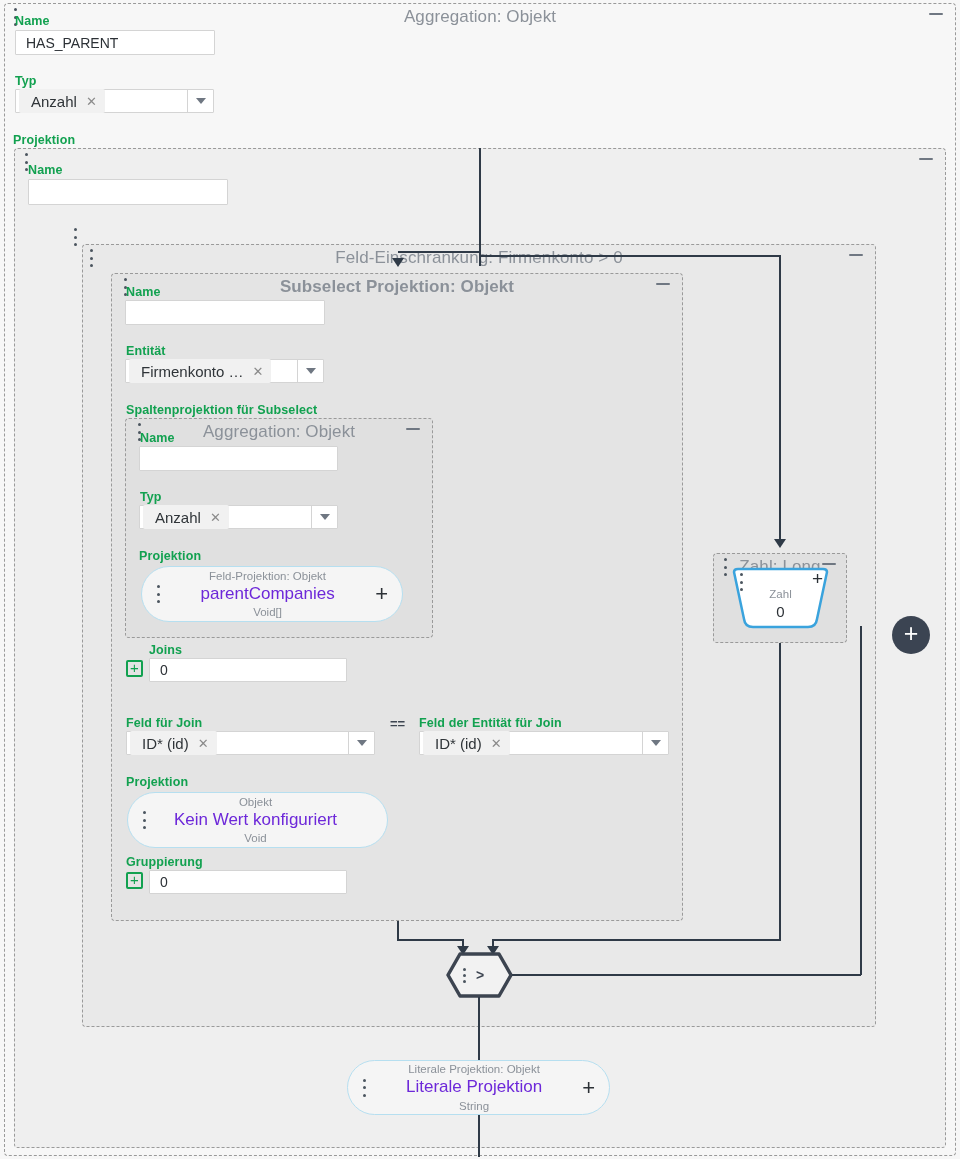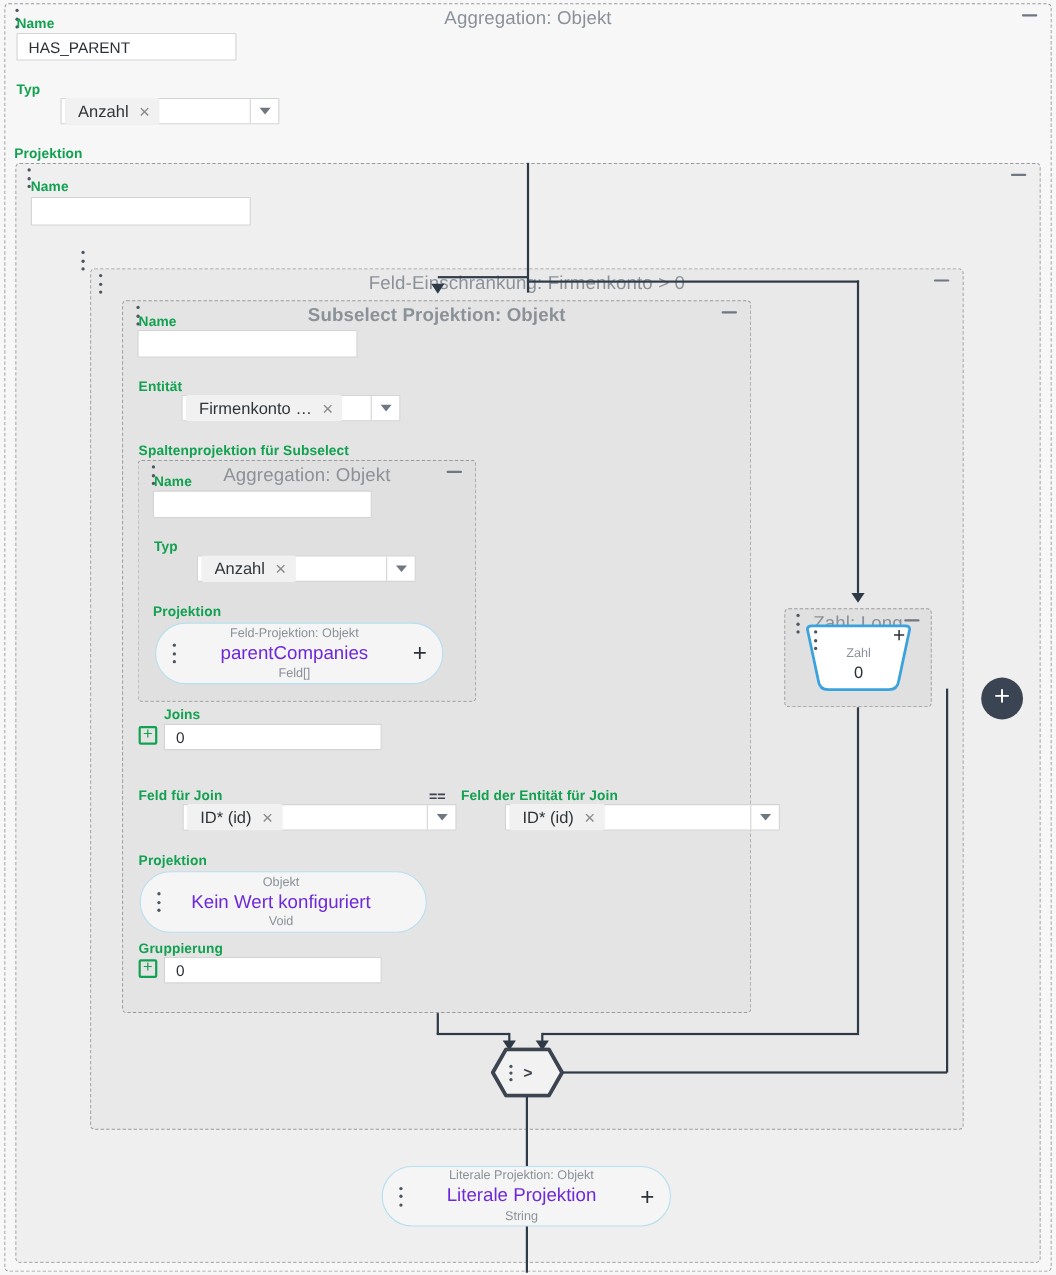--- a/index.html
+++ b/index.html
@@ -88,21 +88,20 @@
   .plusbox span{display:block;margin-top:-2px;}
 
   
   .chipsel{
     position:absolute;
     background:#fff;
     border:1px solid #d4d4d4;
     box-sizing:border-box;
     display:flex;align-items:stretch;
     border-radius:1px;
-    margin-left:40px;
   }
   .chipsel .field{flex:1;display:flex;align-items:center;padding:3px;min-width:0;}
   .chip{
     background:#f1f1f1;
     border-radius:2px;
     display:flex;align-items:center;
     padding:2px 8px 2px 12px;
     font-size:15px;color:#2f3438;
     max-width:100%;
     box-sizing:border-box;
@@ -305,21 +304,21 @@
 
   <div class="pill" style="left:141px;top:566px;width:262px;height:56px;">
     <div class="pdots drag-dots" style="position:relative;left:0;top:0;">
       <i></i>
         <i></i>
         <i></i>
     </div>
     <div class="pbody">
       <div class="ptype">Feld-Projektion: Objekt</div>
       <div class="pname">parentCompanies</div>
-      <div class="psub">Feld[]</div>
+      <div class="psub">Void[]</div>
     </div>
     <div class="pplus">+</div>
   </div>
 
   <div class="lbl" style="left:126px;top:643px;margin-left:23px;">Joins</div>
   <div class="plusbox" style="left:126px;top:660px;">
     <span>+</span>
   </div>
   <div class="numin" style="left:149px;top:658px;width:198px;height:24px;">
     <span>0</span>

